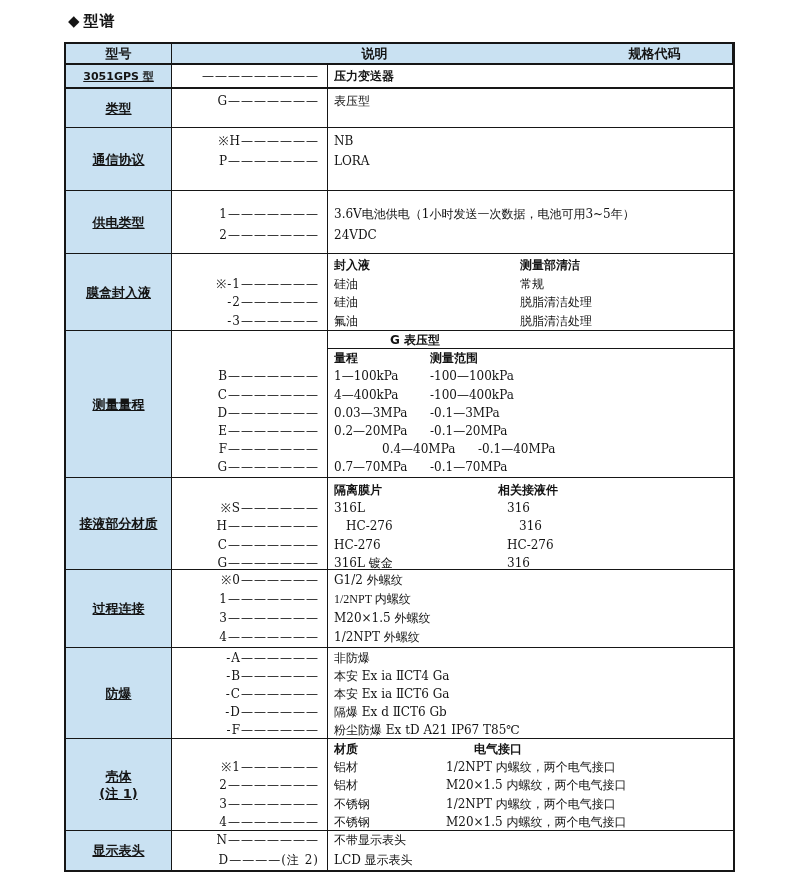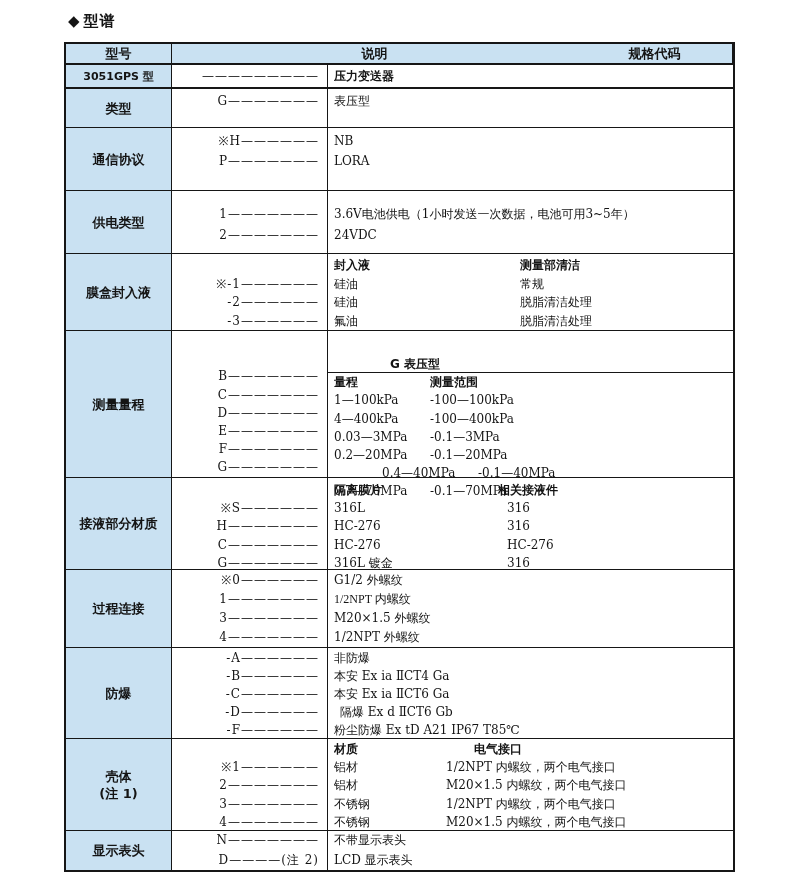--- a/index.html
+++ b/index.html
@@ -35,20 +35,21 @@
     font-size:12px;box-sizing:content-box;
   }
   .section:last-child{border-bottom:none;}
   .section.thick-bottom{border-bottom-width:2px;}
   .c1{
     width:106px;background:var(--header-bg,#c9e1f2);
     border-right:1px solid var(--border,#161616);
     display:flex;flex-direction:column;align-items:center;justify-content:center;
     font-weight:bold;font-size:13px;text-align:center;box-sizing:border-box;
     line-height:17px;
+    text-decoration:underline;
   }
   .c1.small-label{font-size:11px;}
   .c2{width:156px;border-right:1px solid var(--border,#161616);box-sizing:border-box;}
   .code-line{
     text-align:right;padding-right:8px;letter-spacing:1px;
     font-family:"DejaVu Serif","Liberation Serif",serif;
     white-space:nowrap;overflow:hidden;box-sizing:border-box;
   }
   .c3{flex:1;padding-left:6px;font-family:"DejaVu Serif","Liberation Serif",serif;box-sizing:border-box;}
   .desc-line{white-space:nowrap;overflow:hidden;box-sizing:border-box;}
@@ -150,21 +151,21 @@
             <div class="code-line" style="height: 18.2px; line-height: 18.2px;"></div>
             <div class="code-line" style="height: 18.2px; line-height: 18.2px;"></div>
             <div class="code-line" style="height: 18.2px; line-height: 18.2px;">B———————</div>
             <div class="code-line" style="height: 18.2px; line-height: 18.2px;">C———————</div>
             <div class="code-line" style="height: 18.2px; line-height: 18.2px;">D———————</div>
             <div class="code-line" style="height: 18.2px; line-height: 18.2px;">E———————</div>
             <div class="code-line" style="height: 18.2px; line-height: 18.2px;">F———————</div>
             <div class="code-line" style="height: 18.2px; line-height: 18.2px;">G———————</div>
           </div>
           <div class="c3" style="padding-top: 0px;">
-            <div class="desc-line gauge-header" style="height: 18.2px; line-height: 18.2px; margin-top: 24px;"><span class="part b">G 表压型</span></div>
+            <div class="desc-line gauge-header" style="height: 18.2px; line-height: 18.2px;"><span class="part b">G 表压型</span></div>
             <div class="desc-line" style="height: 18.2px; line-height: 18.2px;"><span class="part b" style="display: inline-block; width: 96px;">量程</span><span class="part b">测量范围</span></div>
             <div class="desc-line" style="height: 18.2px; line-height: 18.2px;"><span class="part" style="display: inline-block; width: 96px;">1—100kPa</span><span class="part">-100—100kPa</span></div>
             <div class="desc-line" style="height: 18.2px; line-height: 18.2px;"><span class="part" style="display: inline-block; width: 96px;">4—400kPa</span><span class="part">-100—400kPa</span></div>
             <div class="desc-line" style="height: 18.2px; line-height: 18.2px;"><span class="part" style="display: inline-block; width: 96px;">0.03—3MPa</span><span class="part">-0.1—3MPa</span></div>
             <div class="desc-line" style="height: 18.2px; line-height: 18.2px;"><span class="part" style="display: inline-block; width: 96px;">0.2—20MPa</span><span class="part">-0.1—20MPa</span></div>
             <div class="desc-line" style="height: 18.2px; line-height: 18.2px;"><span class="part" style="display: inline-block; width: 96px; margin-left: 48px;">0.4—40MPa</span><span class="part">-0.1—40MPa</span></div>
             <div class="desc-line" style="height: 18.2px; line-height: 18.2px;"><span class="part" style="display: inline-block; width: 96px;">0.7—70MPa</span><span class="part">-0.1—70MPa</span></div>
           </div>
         </div>
         <div class="section" style="height: 91px;">
@@ -174,21 +175,21 @@
           <div class="c2" style="padding-top: 3px;">
             <div class="code-line" style="height: 18.2px; line-height: 18.2px;"></div>
             <div class="code-line" style="height: 18.2px; line-height: 18.2px;">※S——————</div>
             <div class="code-line" style="height: 18.2px; line-height: 18.2px;">H———————</div>
             <div class="code-line" style="height: 18.2px; line-height: 18.2px;">C———————</div>
             <div class="code-line" style="height: 18.2px; line-height: 18.2px;">G———————</div>
           </div>
           <div class="c3" style="padding-top: 3px;">
             <div class="desc-line" style="height: 18.2px; line-height: 18.2px;"><span class="part b" style="display: inline-block; width: 164px;">隔离膜片</span><span class="part b">相关接液件</span></div>
             <div class="desc-line" style="height: 18.2px; line-height: 18.2px;"><span class="part" style="display: inline-block; width: 173px;">316L</span><span class="part">316</span></div>
-            <div class="desc-line" style="height: 18.2px; line-height: 18.2px;"><span class="part" style="display: inline-block; width: 173px;">HC-276</span><span class="part">316</span></div>
+            <div class="desc-line" style="height: 18.2px; line-height: 18.2px; margin-left: 12px;"><span class="part" style="display: inline-block; width: 173px;">HC-276</span><span class="part">316</span></div>
             <div class="desc-line" style="height: 18.2px; line-height: 18.2px;"><span class="part" style="display: inline-block; width: 173px;">HC-276</span><span class="part">HC-276</span></div>
             <div class="desc-line" style="height: 18.2px; line-height: 18.2px;"><span class="part" style="display: inline-block; width: 173px;">316L 镀金</span><span class="part">316</span></div>
           </div>
         </div>
         <div class="section" style="height: 77px;">
           <div class="c1">
             <span>过程连接</span>
           </div>
           <div class="c2" style="padding-top: 1px;">
             <div class="code-line" style="height: 19px; line-height: 19px;">※0——————</div>
@@ -211,21 +212,21 @@
             <div class="code-line" style="height: 18px; line-height: 18px;">-A——————</div>
             <div class="code-line" style="height: 18px; line-height: 18px;">-B——————</div>
             <div class="code-line" style="height: 18px; line-height: 18px;">-C——————</div>
             <div class="code-line" style="height: 18px; line-height: 18px;">-D——————</div>
             <div class="code-line" style="height: 18px; line-height: 18px;">-F——————</div>
           </div>
           <div class="c3" style="padding-top: 1px;">
             <div class="desc-line" style="height: 18px; line-height: 18px;"><span class="part">非防爆</span></div>
             <div class="desc-line" style="height: 18px; line-height: 18px;"><span class="part">本安 Ex ia ⅡCT4 Ga</span></div>
             <div class="desc-line" style="height: 18px; line-height: 18px;"><span class="part">本安 Ex ia ⅡCT6 Ga</span></div>
-            <div class="desc-line" style="height: 18px; line-height: 18px; margin-left: 6px;"><span class="part">隔爆 Ex d ⅡCT6 Gb</span></div>
+            <div class="desc-line" style="height: 18px; line-height: 18px;"><span class="part">隔爆 Ex d ⅡCT6 Gb</span></div>
             <div class="desc-line" style="height: 18px; line-height: 18px;"><span class="part">粉尘防爆 Ex tD A21 IP67 T85℃</span></div>
           </div>
         </div>
         <div class="section" style="height: 91px;">
           <div class="c1">
             <span>壳体</span>
             <span>(注 1)</span>
           </div>
           <div class="c2" style="padding-top: 1px;">
             <div class="code-line" style="height: 18.2px; line-height: 18.2px;"></div>

